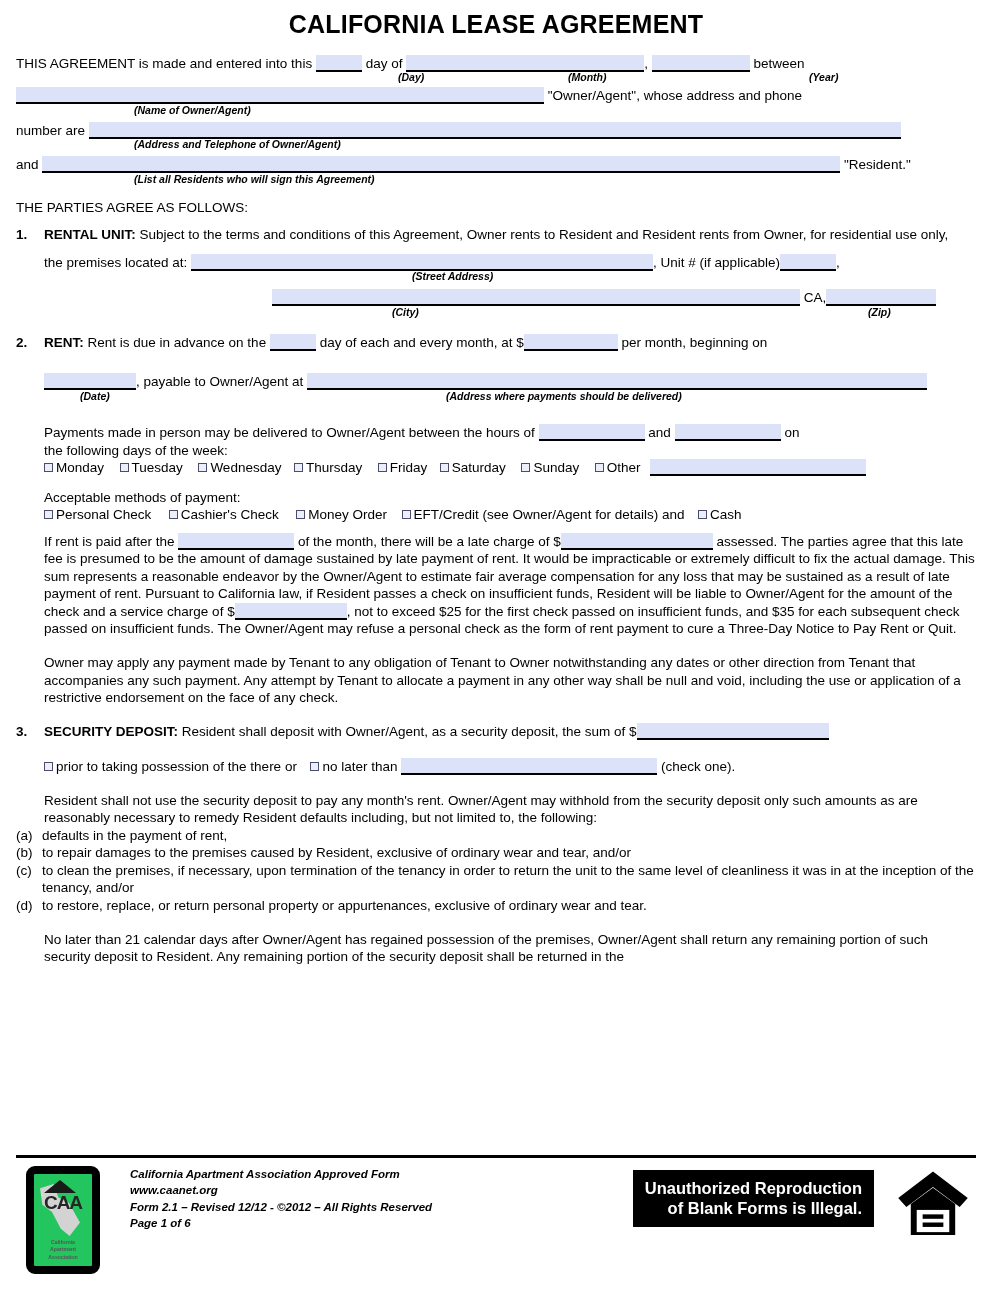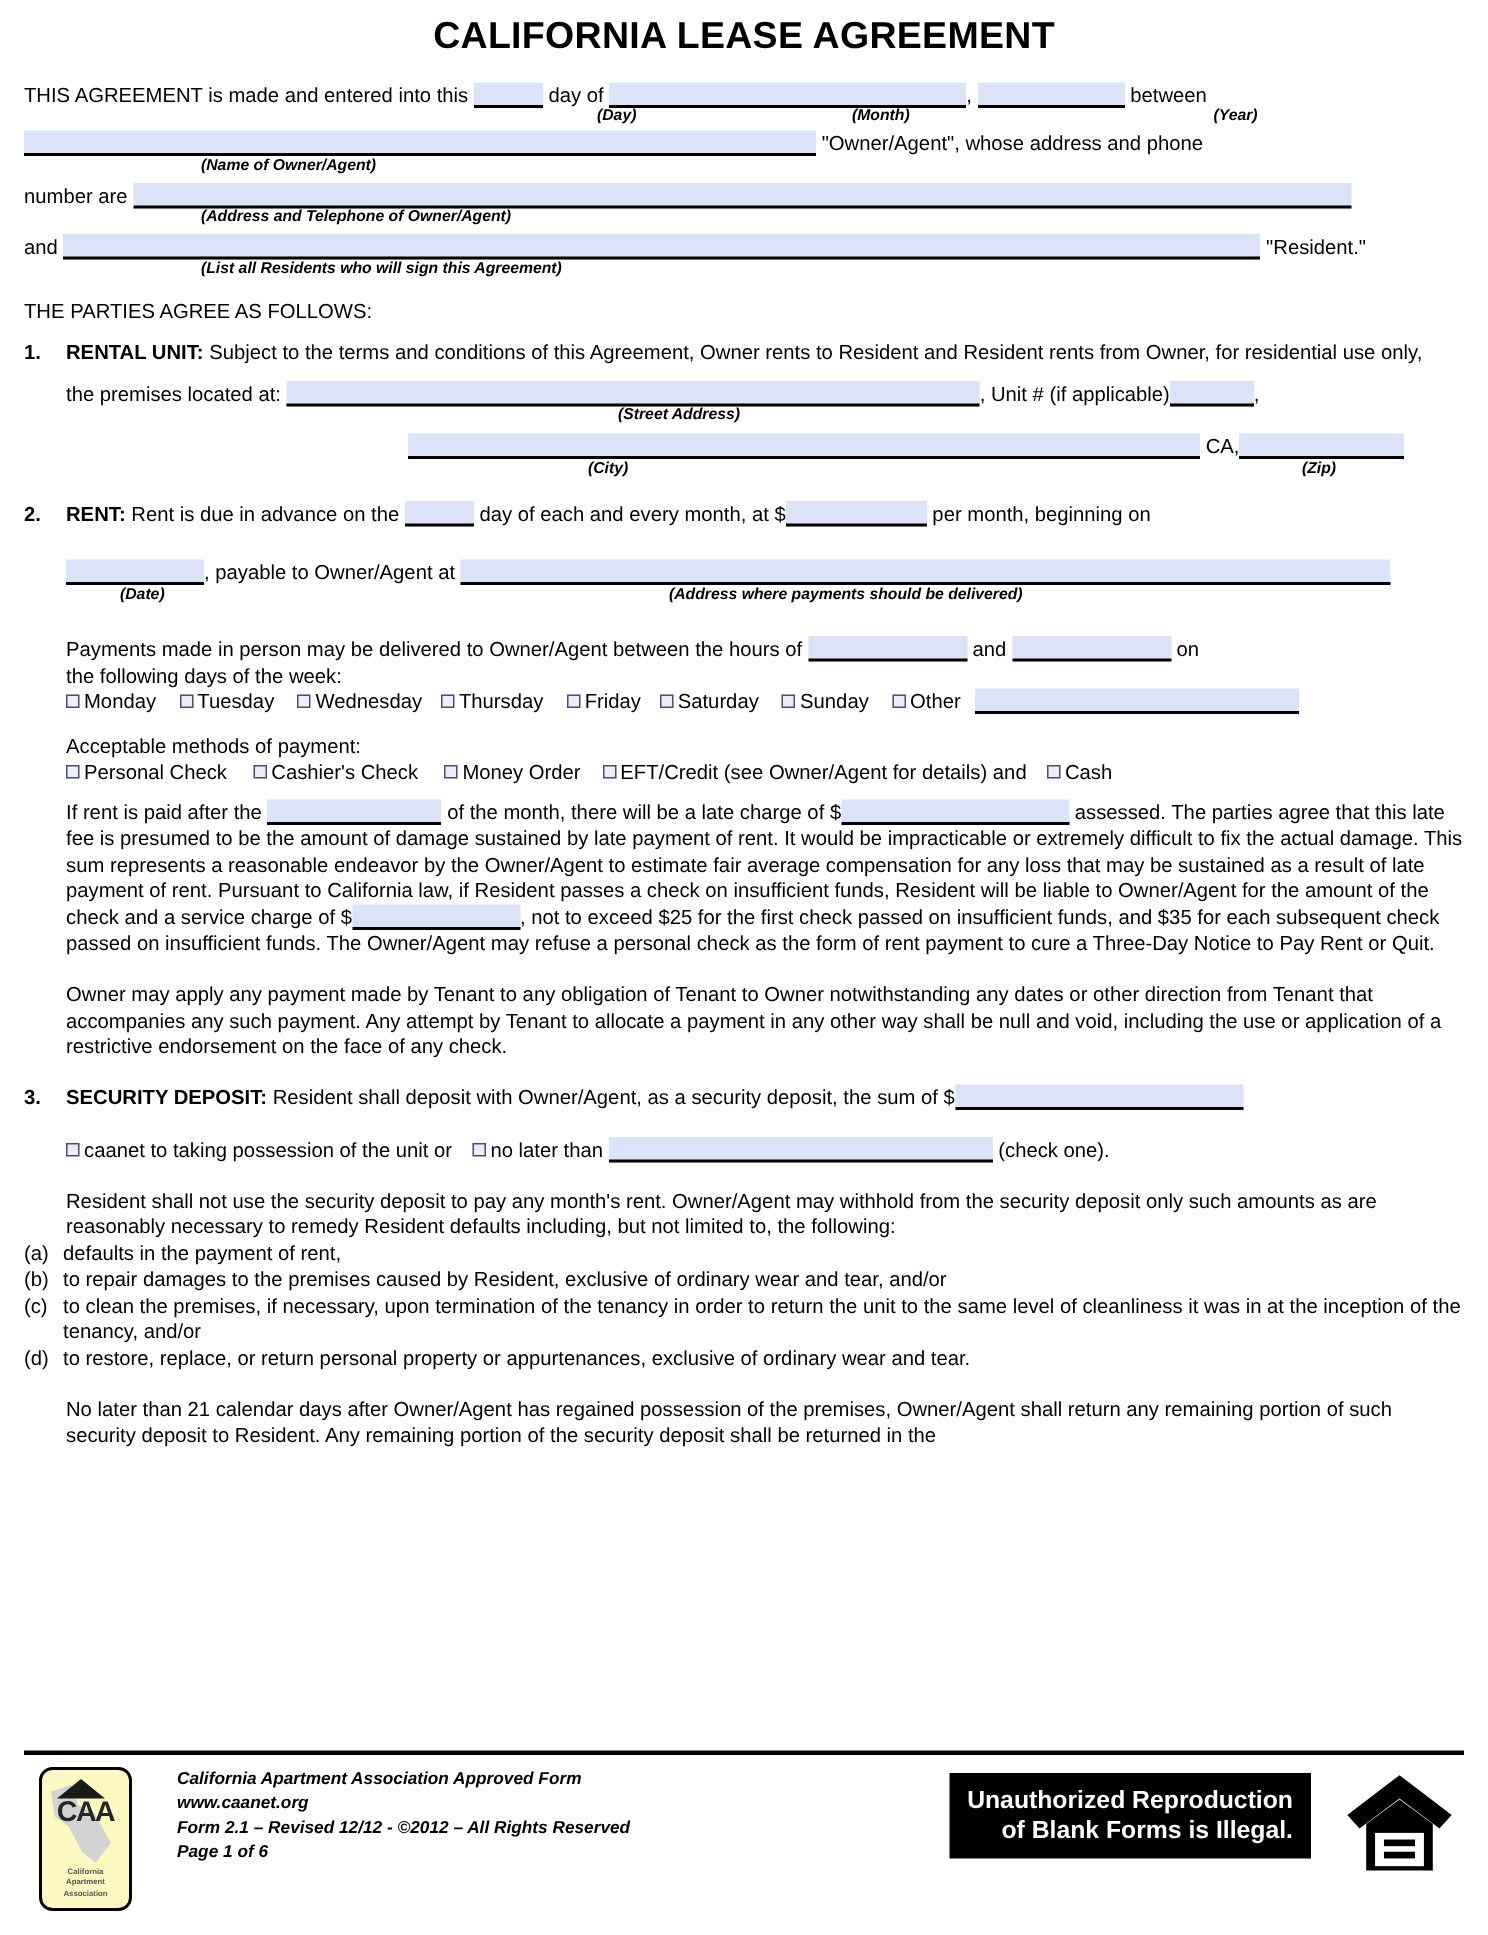--- a/index.html
+++ b/index.html
@@ -109,23 +109,23 @@
     margin-bottom: 8px;
   }
   .footer-inner {
     display: flex;
     align-items: flex-start;
     gap: 0;
   }
   .caa-logo {
     width: 58px;
     height: 92px;
-    border: 2px solid #000000;
+    border: 8px solid #000000;
     border-radius: 9px;
-    background: #fef9c3;
+    background: #22c55e;
     flex: 0 0 58px;
     position: relative;
     margin-left: 10px;
     overflow: hidden;
   }
   .caa-logo .calif-shape {
     position: absolute;
     left: 6px; top: 10px;
     width: 40px; height: 52px;
     background: #d3d3d3;
@@ -352,21 +352,21 @@
       <div class="clause-body">
         <span class="line">
           <span class="bold">SECURITY DEPOSIT:</span>
           <span>Resident shall deposit with Owner/Agent, as a security deposit, the sum of $</span><span class="fld" style="width:192px"></span>
         </span>
       </div>
     </div>
 
     <div class="indent" style="margin-top:18px">
       <span class="line">
-        <span class="cb"></span><span>caanet to taking possession of the unit or</span>
+        <span class="cb"></span><span>prior to taking possession of the there or</span>
         <span style="display:inline-block;width:6px"></span>
         <span class="cb"></span><span>no later than</span>
         <span class="fld" style="width:256px"></span>
         <span>(check one).</span>
       </span>
     </div>
 
     <div class="indent" style="margin-top:16px">Resident shall not use the security deposit to pay any month's rent. Owner/Agent may withhold from the security deposit only such amounts as are reasonably necessary to remedy Resident defaults including, but not limited to, the following:</div>
 
     <div class="indent sublist">

